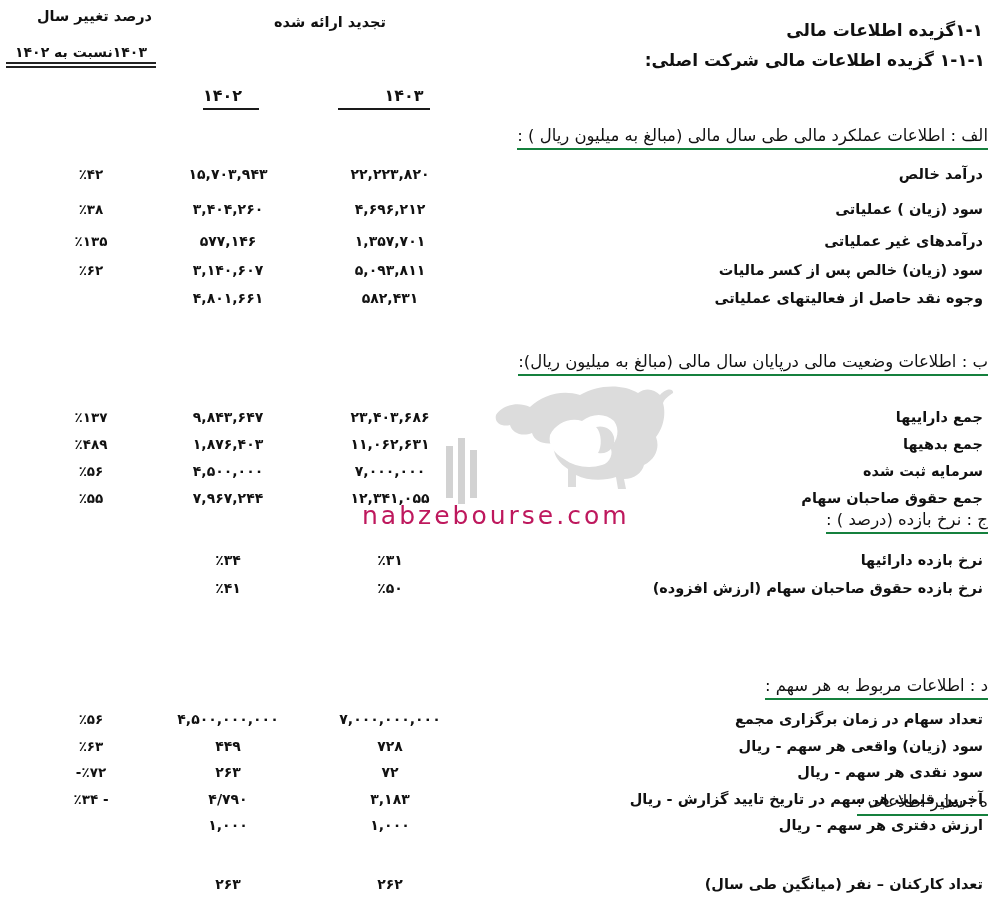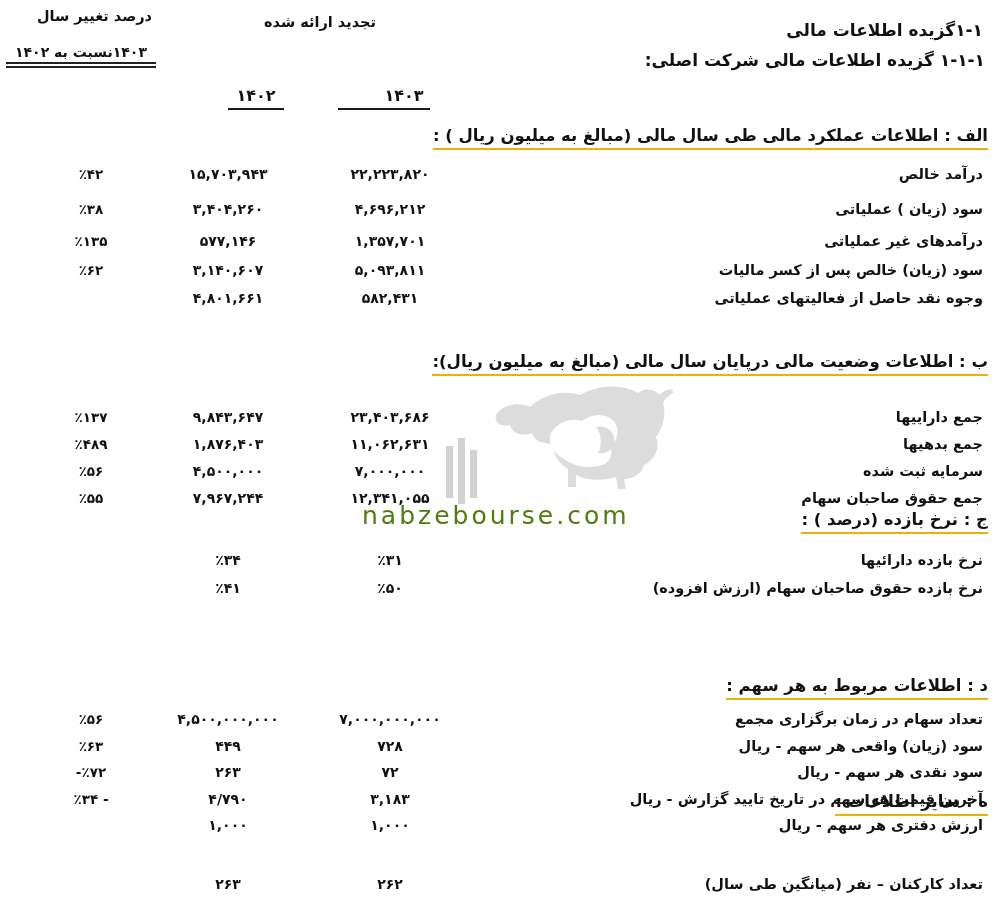--- a/index.html
+++ b/index.html
@@ -5,43 +5,43 @@
   html,body{margin:0;padding:0;background:#fff;}
   .page{
     position:relative;width:993px;height:923px;background:#fff;overflow:hidden;
     font-family:"DejaVu Sans",sans-serif;color:#111;direction:rtl;
   }
   .abs{position:absolute;}
   
   .title1{top:20px;right:10px;font-size:17px;font-weight:700;}
   .title2{top:42px;right:8px;font-size:17px;font-weight:700;margin-top:8px;}
   
-  .col-restated{top:14px;left:264px;width:132px;text-align:left;font-size:14.5px;font-weight:700;}
+  .col-restated{top:14px;left:264px;width:132px;text-align:center;font-size:14.5px;font-weight:700;}
   .col-pct1{top:8px;left:12px;width:140px;text-align:right;font-size:14.5px;font-weight:700;}
   .col-pct2{top:44px;left:6px;width:150px;text-align:center;font-size:14px;font-weight:700;
             border-bottom:2px solid #222;padding-bottom:2px;}
   .col-pct2::after{content:"";position:absolute;left:0;right:0;bottom:-6px;border-bottom:2px solid #222;}
   .year{top:86px;font-size:16px;font-weight:700;border-bottom:2px solid #1a1a1a;padding-bottom:3px;}
-  .y1402{left:228px;width:56px;text-align:center;}
+  .y1402{left:203px;width:56px;text-align:left;}
   .y1403{left:338px;width:92px;text-align:center;padding-right:0;}
   .y1403 span{display:inline-block;margin-left:40px;}
   
-  .sec-h{right:5px;font-size:16.5px;font-weight:700;border-bottom:2px solid #eab308;padding-bottom:3px;}
+  .sec-h{right:5px;font-size:16.5px;font-weight:400;border-bottom:2px solid #15803d;padding-bottom:3px;}
   
   .row{position:absolute;left:0;right:0;height:22px;}
   .cell{position:absolute;top:0;height:22px;line-height:22px;white-space:nowrap;}
   .lbl{right:10px;font-size:14.5px;font-weight:700;}
   .v1403{left:315px;width:150px;text-align:center;font-size:14px;font-weight:700;direction:ltr;}
   .v1402{left:152px;width:152px;text-align:center;font-size:14px;font-weight:700;direction:ltr;}
   .pct{left:28px;width:126px;text-align:center;font-size:13.5px;font-weight:700;direction:ltr;}
   
   .wm{z-index:0;color:#dcdcdc;}
   .wm-word{left:330px;top:426px;width:296px;font-size:64px;font-weight:700;text-align:left;
            color:#dbdbdb;line-height:1;letter-spacing:-2px;}
-  .wm-site{left:362px;top:501px;width:252px;font-size:25px;color:#4d7c0f;letter-spacing:3px;
+  .wm-site{left:362px;top:501px;width:252px;font-size:25px;color:#be185d;letter-spacing:3px;
            direction:ltr;text-align:center;font-weight:400;}
   .wm-bar{position:absolute;background:#d2d2d2;}
   .content{position:relative;z-index:1;}
 </style>
 </head>
 <body>
 
 <div class="page">
 
   <div class="abs wm" style="left:0;top:0;right:0;bottom:0;">

